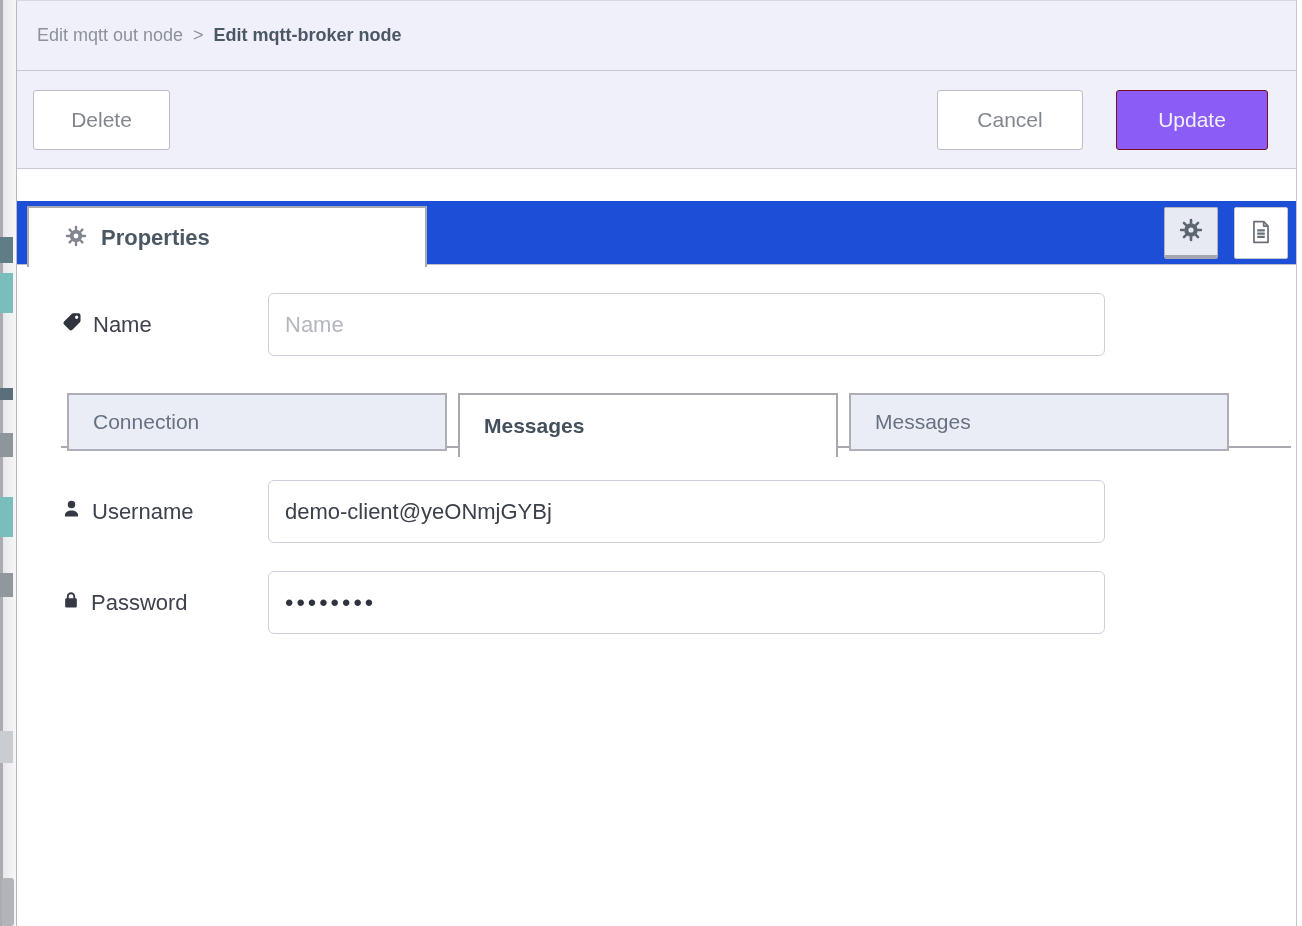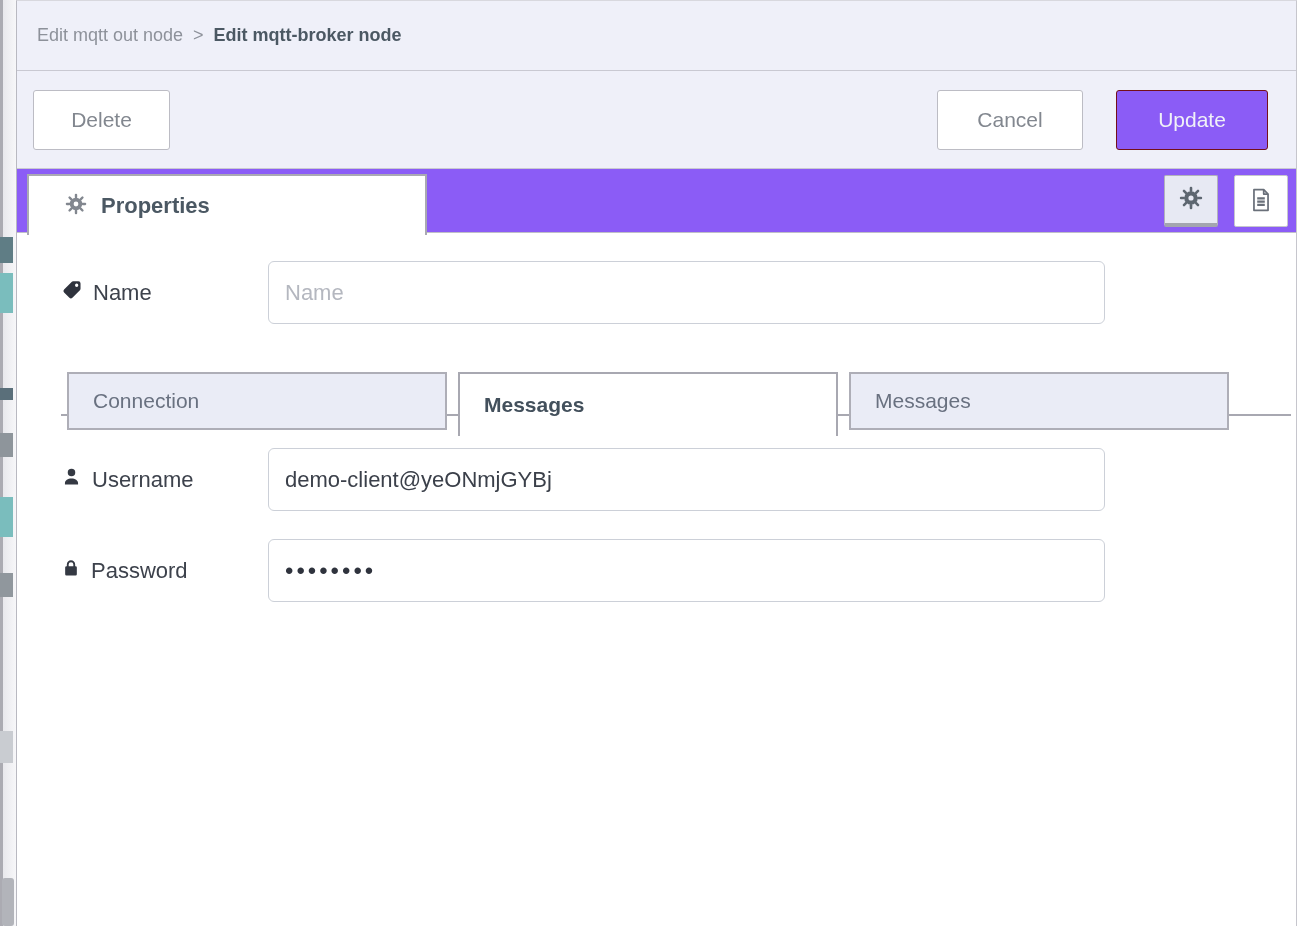--- a/index.html
+++ b/index.html
@@ -45,21 +45,21 @@
     padding:10px 30px; cursor:pointer;
   }
   .btn-delete { min-width:137px; }
   .btn-cancel { margin-left:auto; min-width:146px; }
   .btn-update {
     margin-left:33px; margin-right:12px; min-width:152px;
     background:#8b5cf6; border-color:#73101a; color:#f0f1f7;
   }
 
   
-  .tabrow { position:relative; height:64px; background:#8b5cf6; border-bottom:1px solid #bfbfc8; }
+  .tabrow { position:relative; height:64px; background:#1d4ed8; border-bottom:1px solid #bfbfc8;margin-top:32px; }
   .properties-tab {
     position:absolute; left:10px; top:5px; width:400px; height:61px;
     background:#fff; border:2px solid #a9a9b2; border-bottom:none;
     display:flex; align-items:center; gap:14px; padding-left:36px; z-index:3;
   }
   .properties-label { font-size:22px; font-weight:bold; color:#4b5863; }
   .tray-buttons { position:absolute; right:8px; top:6px; display:flex; gap:16px; z-index:3; }
   .tray-btn {
     width:54px; height:52px; display:flex; align-items:center; justify-content:center;
     background:#fff; border:1px solid #c6c6cd; border-radius:2px; cursor:pointer; padding:0;
@@ -85,21 +85,21 @@
 
   
   .subtabs {
     position:relative; margin:32px 8px 0 6px; height:64px; width:1224px;
   }
   .subtabs::after {
     content:""; position:absolute; left:-6px; right:0; top:58px; height:2px;
     background:#a8a8b1;
   }
   .subtab {
-    position:absolute; top:16px; width:380px; height:58px;
+    position:absolute; top:5px; width:380px; height:58px;
     background:#eaecf6; border:2px solid #aeaeb7;
     display:flex; align-items:center; padding-left:24px;
     font-size:21px; color:#697180; cursor:pointer; z-index:1;
   }
   .subtab-1 { left:0; }
   .subtab-2 { left:391px; }
   .subtab-3 { left:782px; }
   .subtab.active {
     height:64px; background:#fff; border:2px solid #a8a8b1; border-bottom:none;
     font-weight:bold; color:#43505c; z-index:2;

